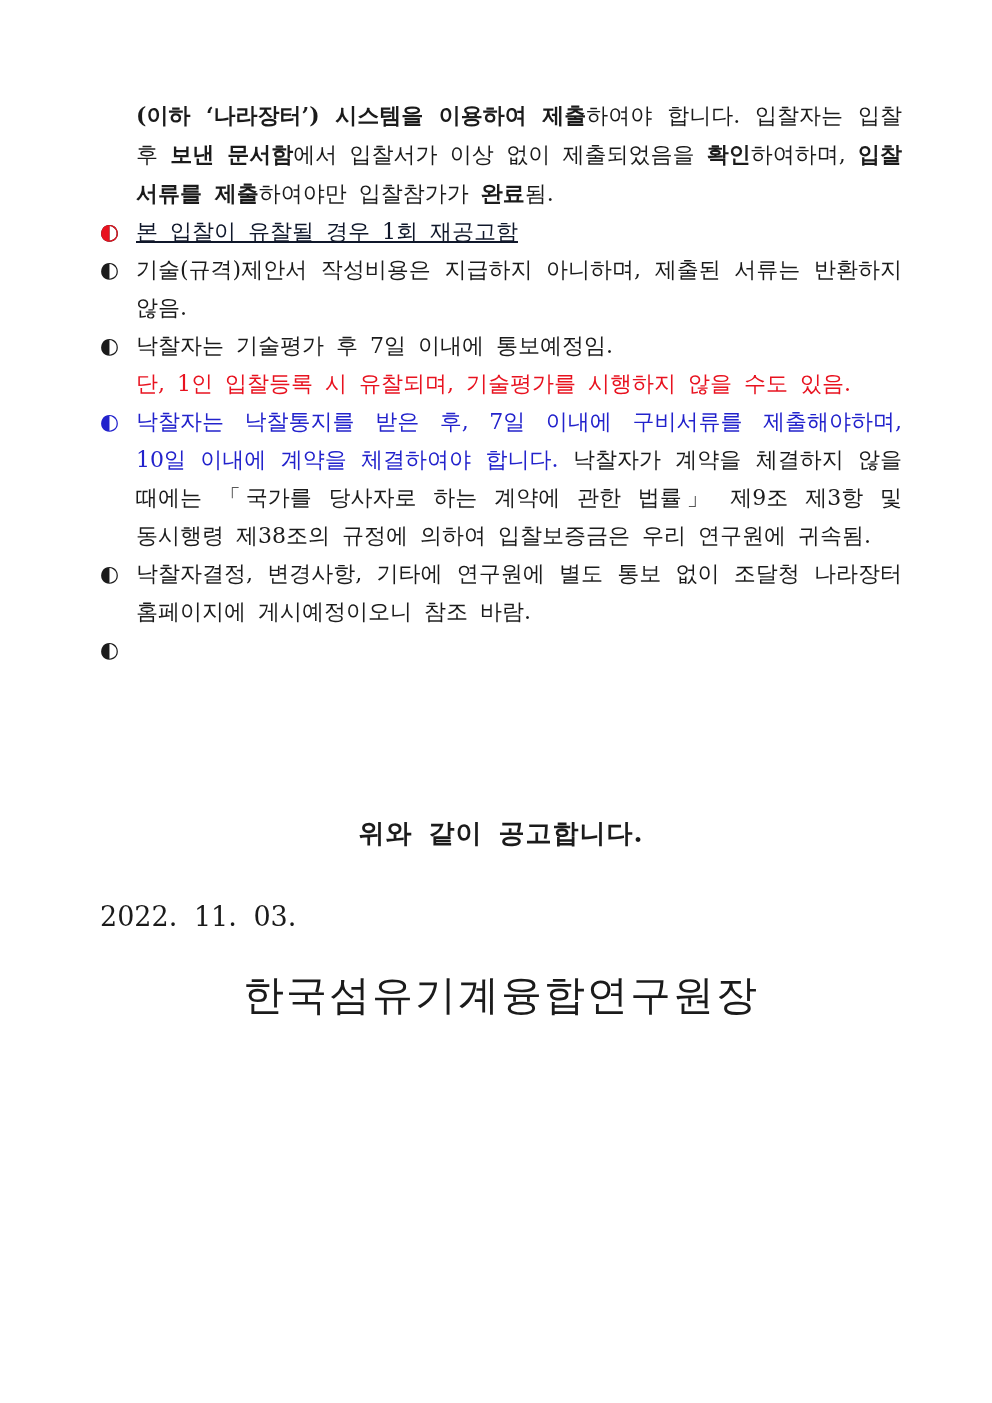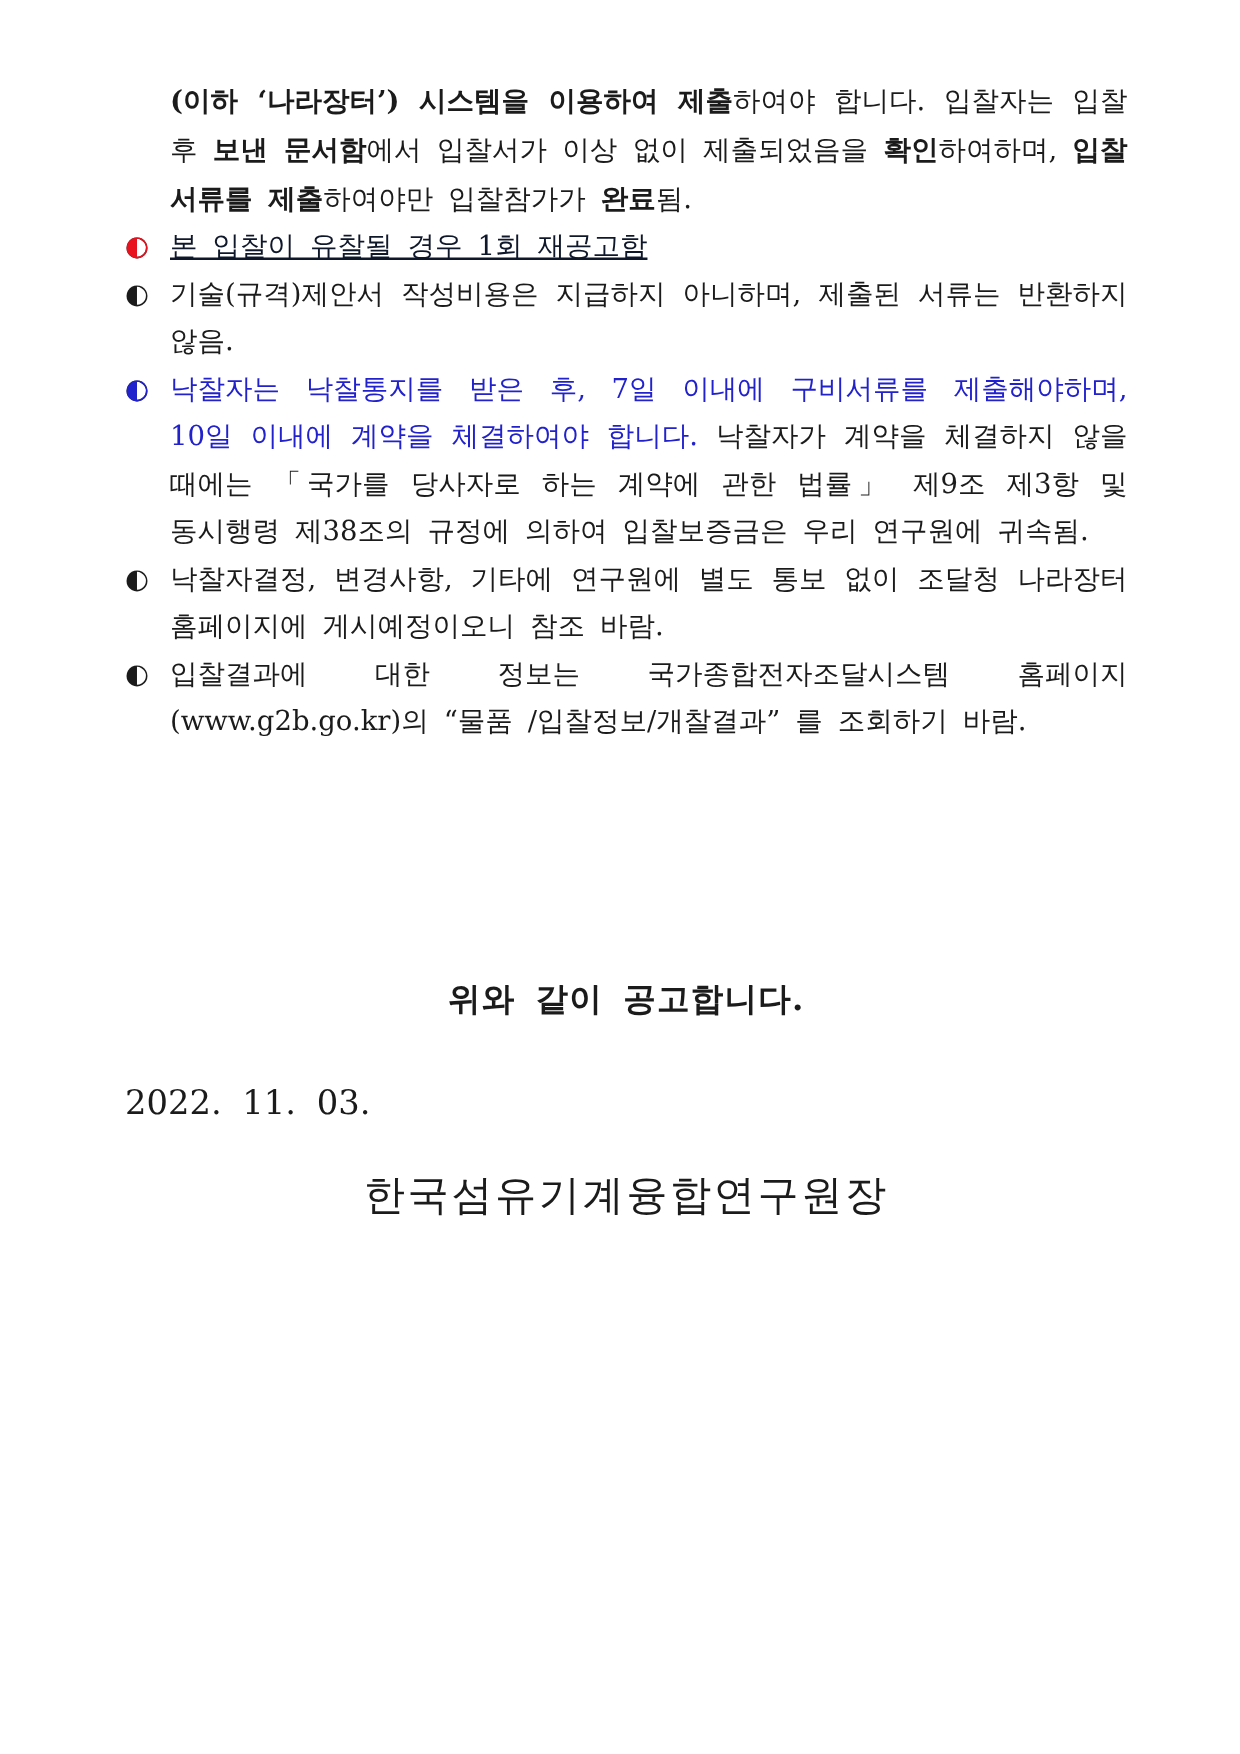--- a/index.html
+++ b/index.html
@@ -9,21 +9,21 @@
   }
   .page {
     position: relative;
     width: 992px;
     height: 1403px;
     background: #ffffff;
     font-family: "DejaVu Serif", "Liberation Serif", serif;
     color: #1b1b1b;
     overflow: hidden;
     box-sizing: border-box;
-    padding: 62px 90px 0 100px;
+    padding: 96px 90px 0 100px;
   }
   .notice-body {
     width: 802px;
   }
   .para {
     position: relative;
     padding-left: 36px;
     font-size: 22px;
     line-height: 38px;
     text-align: justify;
@@ -45,36 +45,36 @@
     letter-spacing: 1px;
     word-spacing: 6px;
   }
   .date {
     font-size: 27px;
     margin-top: 50px;
     word-spacing: 8px;
   }
   .signature {
     text-align: center;
-    font-size: 33px;
+    font-size: 41px;
     margin-top: 36px;
     letter-spacing: 2px;
     font-weight: 500;
   }
 </style>
 </head>
 <body>
 
 <div class="page">
   <div class="notice-body" id="paragraphs">
       <div class="para"><span><span style="font-weight: bold; color: rgb(27, 27, 27);">(이하  ‘나라장터’) 시스템을 이용하여 제출</span><span style="color: rgb(27, 27, 27);">하여야 합니다. 입찰자는 입찰 후 </span><span style="font-weight: bold; color: rgb(27, 27, 27);">보낸 문서함</span><span style="color: rgb(27, 27, 27);">에서 입찰서가 이상 없이 제출되었음을 </span><span style="font-weight: bold; color: rgb(27, 27, 27);">확인</span><span style="color: rgb(27, 27, 27);">하여하며, </span><span style="font-weight: bold; color: rgb(27, 27, 27);">입찰 서류를 제출</span><span style="color: rgb(27, 27, 27);">하여야만 입찰참가가 </span><span style="font-weight: bold; color: rgb(27, 27, 27);">완료</span><span style="color: rgb(27, 27, 27);">됨.</span></span></div>
       <div class="para"><span class="bullet" style="color: rgb(27, 27, 27);">◐</span></div>
       <div class="para"><span class="bullet" style="color: rgb(232, 18, 31);">◐</span><span><span style="color: #0f172a; text-decoration: underline;">본 입찰이 유찰될 경우 1회 재공고함</span></span></div>
       <div class="para"><span class="bullet" style="color: rgb(27, 27, 27);">◐</span><span><span style="color: rgb(27, 27, 27);">기술(규격)제안서 작성비용은 지급하지 아니하며, 제출된 서류는 반환하지 않음.</span></span></div>
-      <div class="para"><span class="bullet" style="color: rgb(27, 27, 27);">◐</span></div>
+      <div class="para"><span class="bullet" style="color: rgb(27, 27, 27);">◐</span><span><span style="color: rgb(27, 27, 27);">낙찰자는 기술평가 후 7일 이내에 통보예정임.</span><br><span style="color: rgb(232, 18, 31);">단, 1인 입찰등록 시 유찰되며, 기술평가를 시행하지 않을 수도 있음.</span></span></div>
       <div class="para"><span class="bullet" style="color: rgb(34, 34, 204);">◐</span><span><span style="color: rgb(34, 34, 204);">낙찰자는 낙찰통지를 받은 후, 7일 이내에 구비서류를 제출해야하며, 10일 이내에 계약을 체결하여야 합니다. </span><span style="color: rgb(27, 27, 27);">낙찰자가 계약을 체결하지 않을 때에는 「국가를 당사자로 하는 계약에 관한 법률」 제9조 제3항 및 동시행령 제38조의 규정에 의하여 입찰보증금은 우리 연구원에 귀속됨.</span></span></div>
       <div class="para"><span class="bullet" style="color: rgb(27, 27, 27);">◐</span><span><span style="color: rgb(27, 27, 27);">낙찰자결정, 변경사항, 기타에 연구원에 별도 통보 없이 조달청 나라장터 홈페이지에 게시예정이오니 참조 바람.</span></span></div>
-      <div class="para"><span class="bullet" style="color: rgb(27, 27, 27);">◐</span><span><span style="color: rgb(27, 27, 27);">입찰결과에 대한 정보는 국가종합전자조달시스템 홈페이지(www.g2b.go.kr)의 “물품 /입찰정보/개찰결과” 를 조회하기 바람.</span></span></div>
+      <div class="para"><span class="bullet" style="color: rgb(27, 27, 27);">◐</span></div>
     </div>
   <div class="closing">위와 같이 공고합니다.</div>
   <div class="date">2022. 11. 03.</div>
   <div class="signature">한국섬유기계융합연구원장</div>
 </div>
 
 </body></html>

